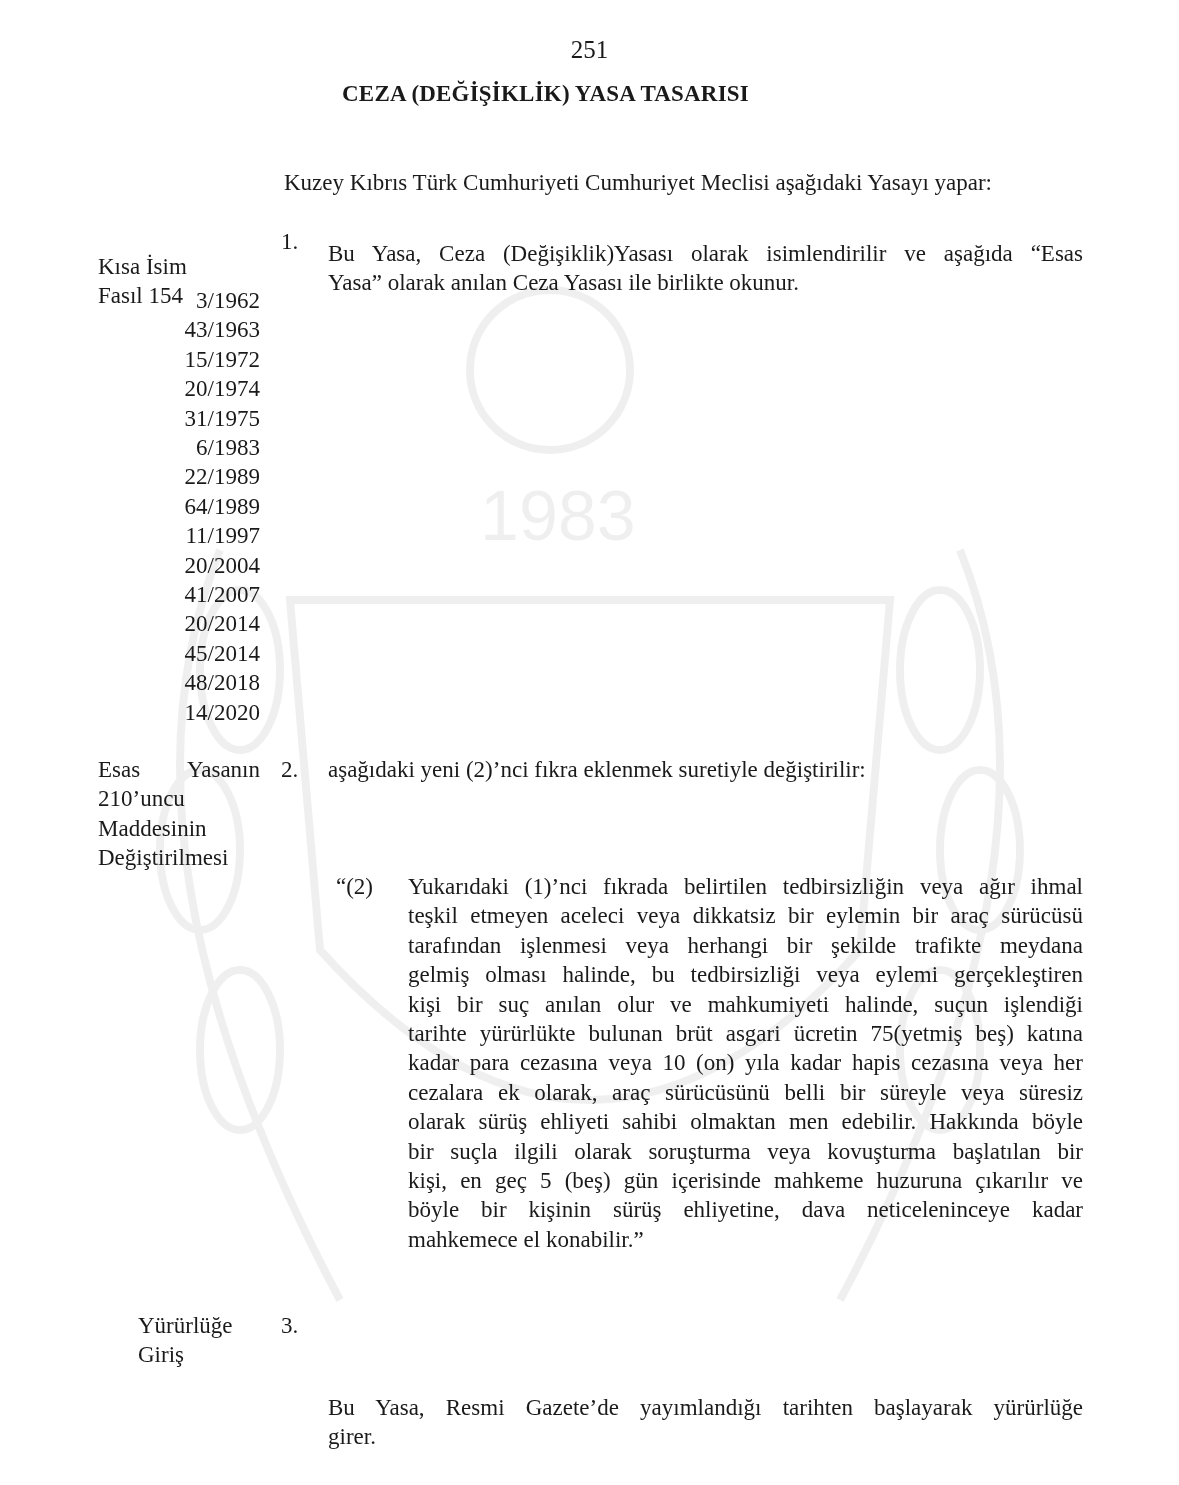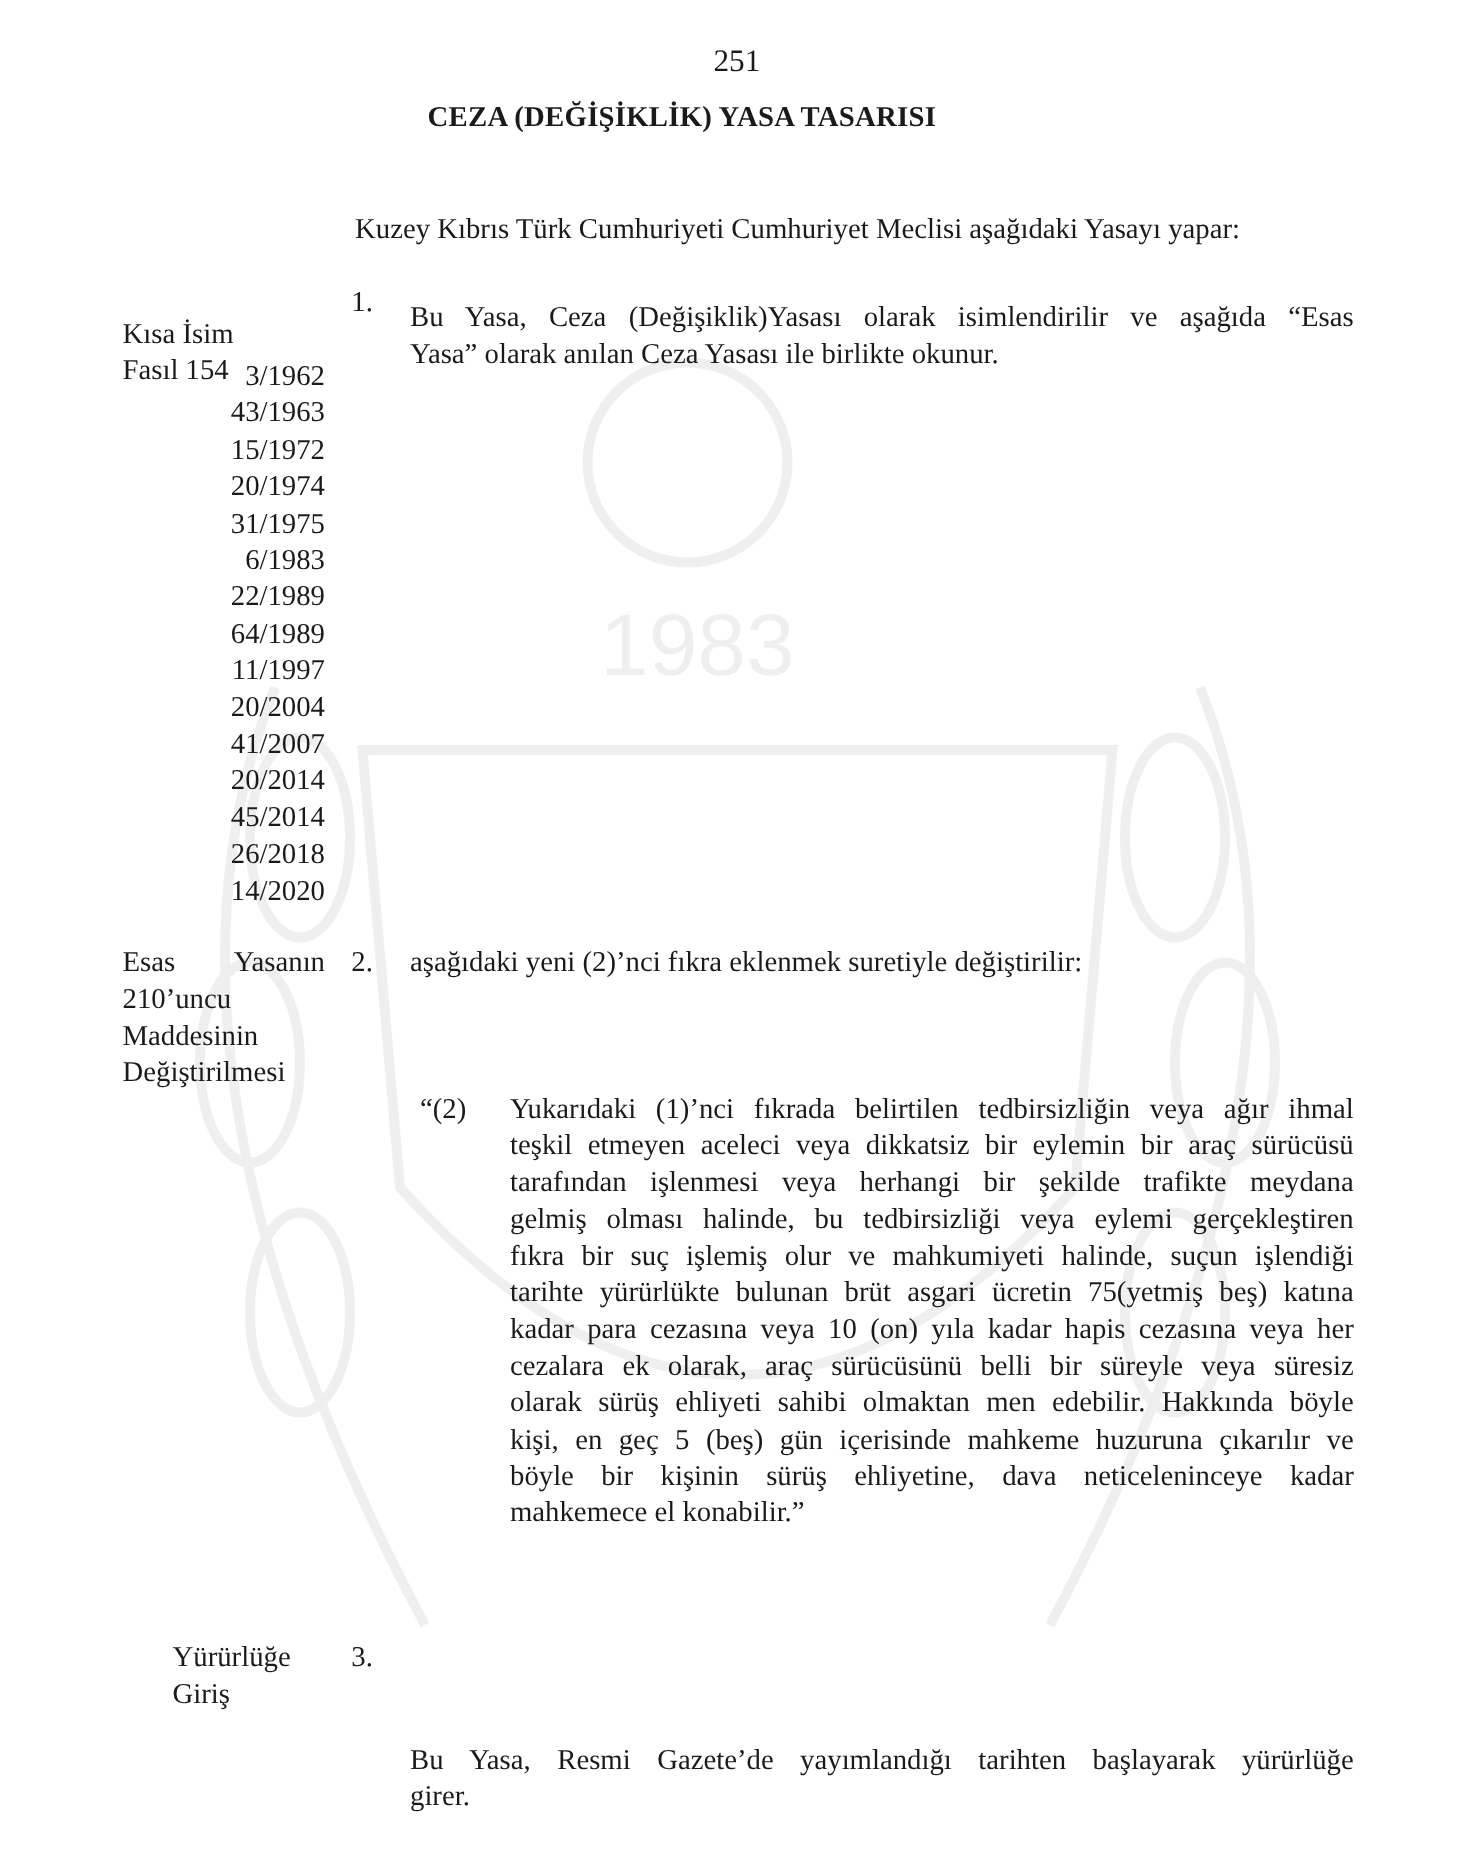--- a/index.html
+++ b/index.html
@@ -60,21 +60,21 @@
       <div>20/1974</div>
       <div>31/1975</div>
       <div>6/1983</div>
       <div>22/1989</div>
       <div>64/1989</div>
       <div>11/1997</div>
       <div>20/2004</div>
       <div>41/2007</div>
       <div>20/2014</div>
       <div>45/2014</div>
-      <div>26/2018</div>
+      <div>48/2018</div>
       <div>14/2020</div>
     </div>
     <div class="num line" style="top:227px;">1.</div>
     <div class="body-text" style="top:227px;margin-top:12px;">
       <div class="just">Bu Yasa, Ceza (Değişiklik)Yasası olarak isimlendirilir ve aşağıda “Esas</div>
       <div>Yasa” olarak anılan Ceza Yasası ile birlikte okunur.</div>
     </div>
   </div>
 
   <div>
@@ -88,25 +88,26 @@
     <div class="body-text" style="top:755px;">
       <div>aşağıdaki yeni (2)’nci fıkra eklenmek suretiyle değiştirilir:</div>
     </div>
 
     <div class="quote-mark line" style="top:872px;">“(2)</div>
     <div class="quote-body" style="top:872px;">
       <div>Yukarıdaki (1)’nci fıkrada belirtilen tedbirsizliğin veya ağır ihmal</div>
       <div>teşkil etmeyen aceleci veya dikkatsiz bir eylemin bir araç sürücüsü</div>
       <div>tarafından işlenmesi veya herhangi bir şekilde trafikte meydana</div>
       <div>gelmiş olması halinde, bu tedbirsizliği veya eylemi gerçekleştiren</div>
-      <div>fıkra bir suç işlemiş olur ve mahkumiyeti halinde, suçun işlendiği</div>
+      <div>kişi bir suç anılan olur ve mahkumiyeti halinde, suçun işlendiği</div>
       <div>tarihte yürürlükte bulunan brüt asgari ücretin 75(yetmiş beş) katına</div>
       <div>kadar para cezasına veya 10 (on) yıla kadar hapis cezasına veya her</div>
       <div>cezalara ek olarak, araç sürücüsünü belli bir süreyle veya süresiz</div>
       <div>olarak sürüş ehliyeti sahibi olmaktan men edebilir. Hakkında böyle</div>
+      <div>bir suçla ilgili olarak soruşturma veya kovuşturma başlatılan bir</div>
       <div>kişi, en geç 5 (beş) gün içerisinde mahkeme huzuruna çıkarılır ve</div>
       <div>böyle bir kişinin sürüş ehliyetine, dava neticeleninceye kadar</div>
       <div class="last">mahkemece el konabilir.”</div>
     </div>
   </div>
 
   <div>
     <div class="margin-col line" style="top:1311px;margin-left:40px;">
       <div>Yürürlüğe</div>
       <div>Giriş</div>

